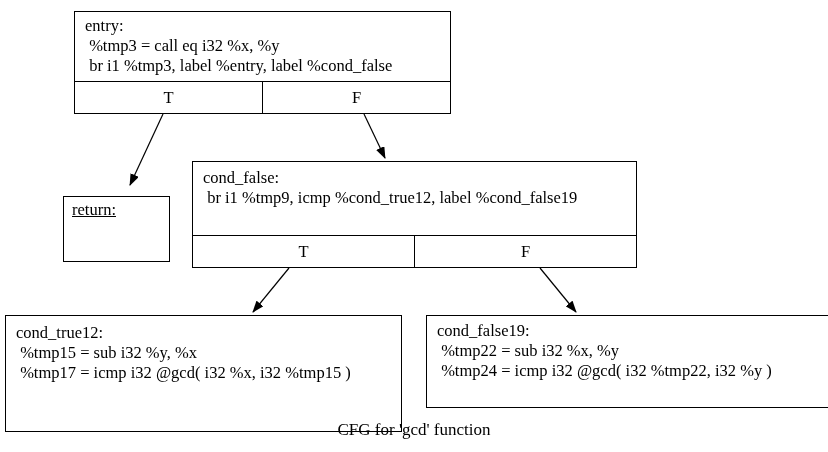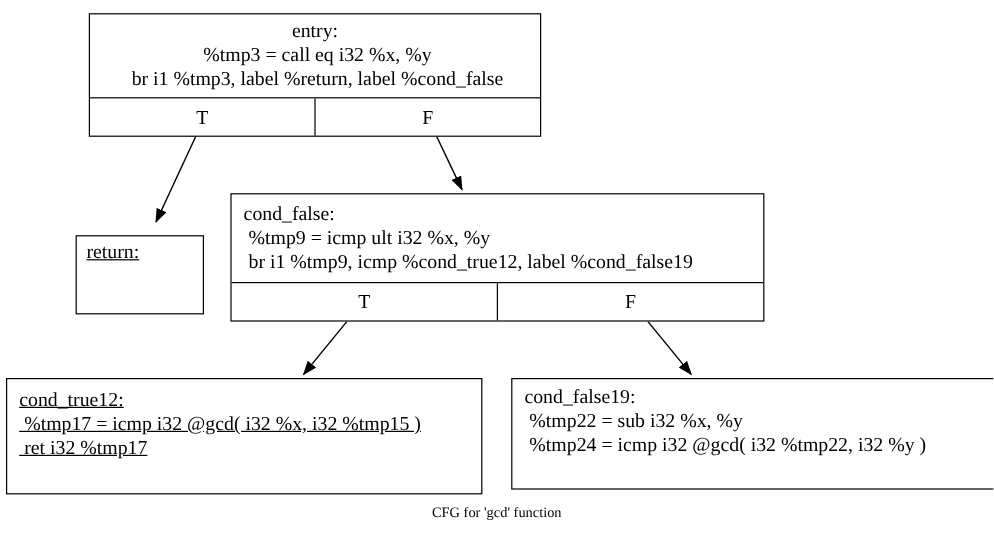--- a/index.html
+++ b/index.html
@@ -44,26 +44,26 @@
     display: flex;
     align-items: center;
     justify-content: center;
     font-size: 16.5px;
   }
   .port-true {
     border-right: 1.5px solid #000000;
   }
   
   .node-entry       { left: 74px;  top: 11px;  width: 377px; height: 103px; }
-  .node-entry .node-label { padding: 4px 10px 0 10px; text-align: center; }
+  .node-entry .node-label { padding: 4px 10px 0 10px; }
   .node-return      { left: 63px;  top: 196px; width: 107px; height: 66px; text-decoration: underline; }
   .node-return .node-label { padding: 3px 8px 0 8px; }
   .node-cond-false  { left: 192px; top: 161px; width: 445px; height: 107px; }
   .node-cond-false .node-label { padding: 6px 10px 0 10px; }
-  .node-cond-true12 { left: 5px;   top: 315px; width: 397px; height: 97px; text-decoration: underline; }
+  .node-cond-true12 { left: 5px;   top: 315px; width: 397px; height: 117px; }
   .node-cond-true12 .node-label { padding: 7px 10px 0 10px; }
   .node-cond-false19{ left: 426px; top: 315px; width: 463px; height: 93px; }
   .node-cond-false19 .node-label { padding: 5px 10px 0 10px; }
 
   .edges-svg {
     position: absolute;
     left: 0;
     top: 0;
     width: 828px;
     height: 452px;
@@ -73,21 +73,21 @@
     stroke: #000000;
     stroke-width: 1.2;
     fill: none;
   }
   .caption {
     position: absolute;
     left: 0;
     top: 420px;
     width: 828px;
     text-align: center;
-    font-size: 12px;
+    font-size: 17px;
     color: #000000;
   }
 </style>
 </head>
 <body>
 
 <div class="canvas">
 
   <svg class="edges-svg" viewBox="0 0 828 452">
     <defs>
@@ -98,51 +98,50 @@
     <line class="edge" x1="163" y1="114" x2="130" y2="185" marker-end="url(#arrow)"></line>
     <line class="edge" x1="364" y1="114" x2="385" y2="158" marker-end="url(#arrow)"></line>
     <line class="edge" x1="289" y1="268" x2="253" y2="312" marker-end="url(#arrow)"></line>
     <line class="edge" x1="540" y1="268" x2="576" y2="312" marker-end="url(#arrow)"></line>
   </svg>
 
   <div class="node node-entry">
     <div class="node-label">
       <div class="line">entry:</div>
       <div class="line"> %tmp3 = call eq i32 %x, %y</div>
-      <div class="line"> br i1 %tmp3, label %return, label %cond_false</div>
+      <div class="line"> br i1 %tmp3, label %entry, label %cond_false</div>
     </div>
     <div class="ports">
       <div class="port port-true">T</div>
       <div class="port">F</div>
     </div>
   </div>
 
   <div class="node node-return">
     <div class="node-label">
       <div class="line">return:</div>
     </div>
   </div>
 
   <div class="node node-cond-false">
     <div class="node-label">
       <div class="line">cond_false:</div>
-      <div class="line"> %tmp9 = icmp ult i32 %x, %y</div>
       <div class="line"> br i1 %tmp9, icmp %cond_true12, label %cond_false19</div>
     </div>
     <div class="ports">
       <div class="port port-true">T</div>
       <div class="port">F</div>
     </div>
   </div>
 
   <div class="node node-cond-true12">
     <div class="node-label">
       <div class="line">cond_true12:</div>
+      <div class="line"> %tmp15 = sub i32 %y, %x</div>
       <div class="line"> %tmp17 = icmp i32 @gcd( i32 %x, i32 %tmp15 )</div>
-      <div class="line"> ret i32 %tmp17</div>
     </div>
   </div>
 
   <div class="node node-cond-false19">
     <div class="node-label">
       <div class="line">cond_false19:</div>
       <div class="line"> %tmp22 = sub i32 %x, %y</div>
       <div class="line"> %tmp24 = icmp i32 @gcd( i32 %tmp22, i32 %y )</div>
     </div>
   </div>

